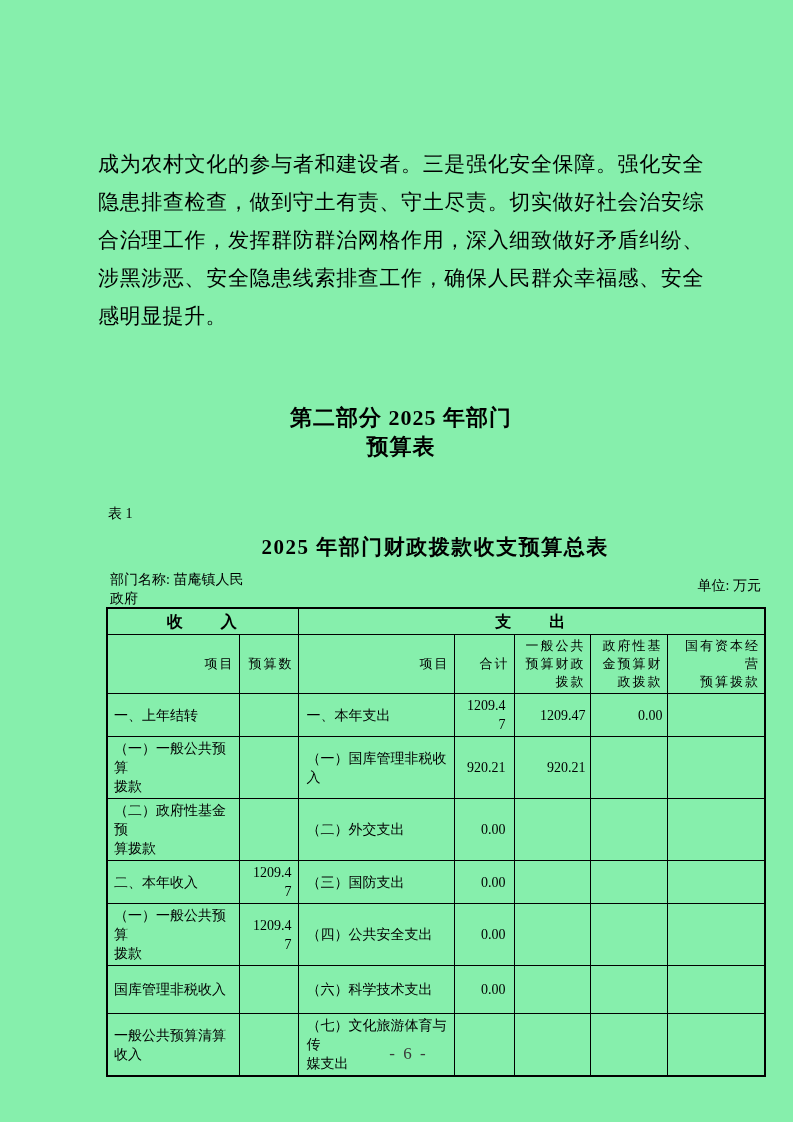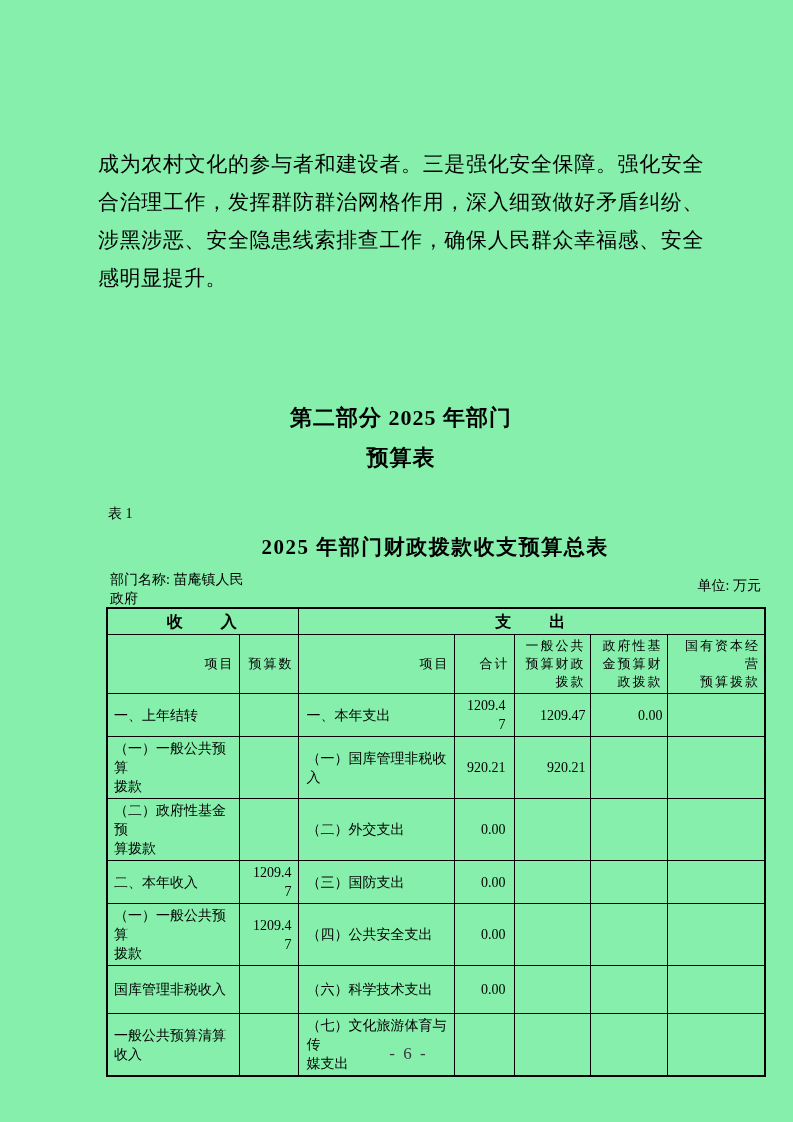--- a/index.html
+++ b/index.html
@@ -10,21 +10,21 @@
   }
   
   .paragraph { position:absolute; left:98px; top:145px; width:606px;
     font-size:21px; line-height:38px; letter-spacing:0.5px; }
   .para-line { text-align:justify; text-align-last:justify; }
   .para-line:last-child { text-align-last:left; }
   
   .heading { position:absolute; left:98px; width:606px; text-align:center;
     font-weight:bold; font-size:22px; letter-spacing:1px; }
   .heading-line1 { top:403px; }
-  .heading-line2 { top:443px; }
+  .heading-line2 { top:432px; }
   
   .table-label { position:absolute; left:108px; top:505px; font-size:14px; }
   .table-title { position:absolute; left:106px; top:533px; width:658px;
     text-align:center; font-size:21px; font-weight:bold; letter-spacing:1.5px; }
   
   .meta-dept { position:absolute; left:110px; top:570px; width:180px;
     font-size:14px; line-height:19px; white-space:pre-line; }
   .meta-unit { position:absolute; right:56px; top:577px; font-size:14px; }
   
   .budget-table { position:absolute; left:106px; top:607px; width:658px;
@@ -55,20 +55,21 @@
   .page-number { position:absolute; left:0; right:0; top:1044px;
     text-align:center; font-size:17px; color:#3a3a3a; letter-spacing:2px; }
 </style>
 </head>
 <body>
 
 <div class="page">
 
   <div class="paragraph" id="paragraph">
       <div class="para-line">成为农村文化的参与者和建设者。三是强化安全保障。强化安全</div>
+      <div class="para-line">隐患排查检查，做到守土有责、守土尽责。切实做好社会治安综</div>
       <div class="para-line">合治理工作，发挥群防群治网格作用，深入细致做好矛盾纠纷、</div>
       <div class="para-line">涉黑涉恶、安全隐患线索排查工作，确保人民群众幸福感、安全</div>
       <div class="para-line">感明显提升。</div>
     </div>
 
   <div class="heading heading-line1">第二部分 2025 年部门</div>
   <div class="heading heading-line2">预算表</div>
 
   <div class="table-label">表 1</div>
   <div class="table-title">2025 年部门财政拨款收支预算总表</div>

